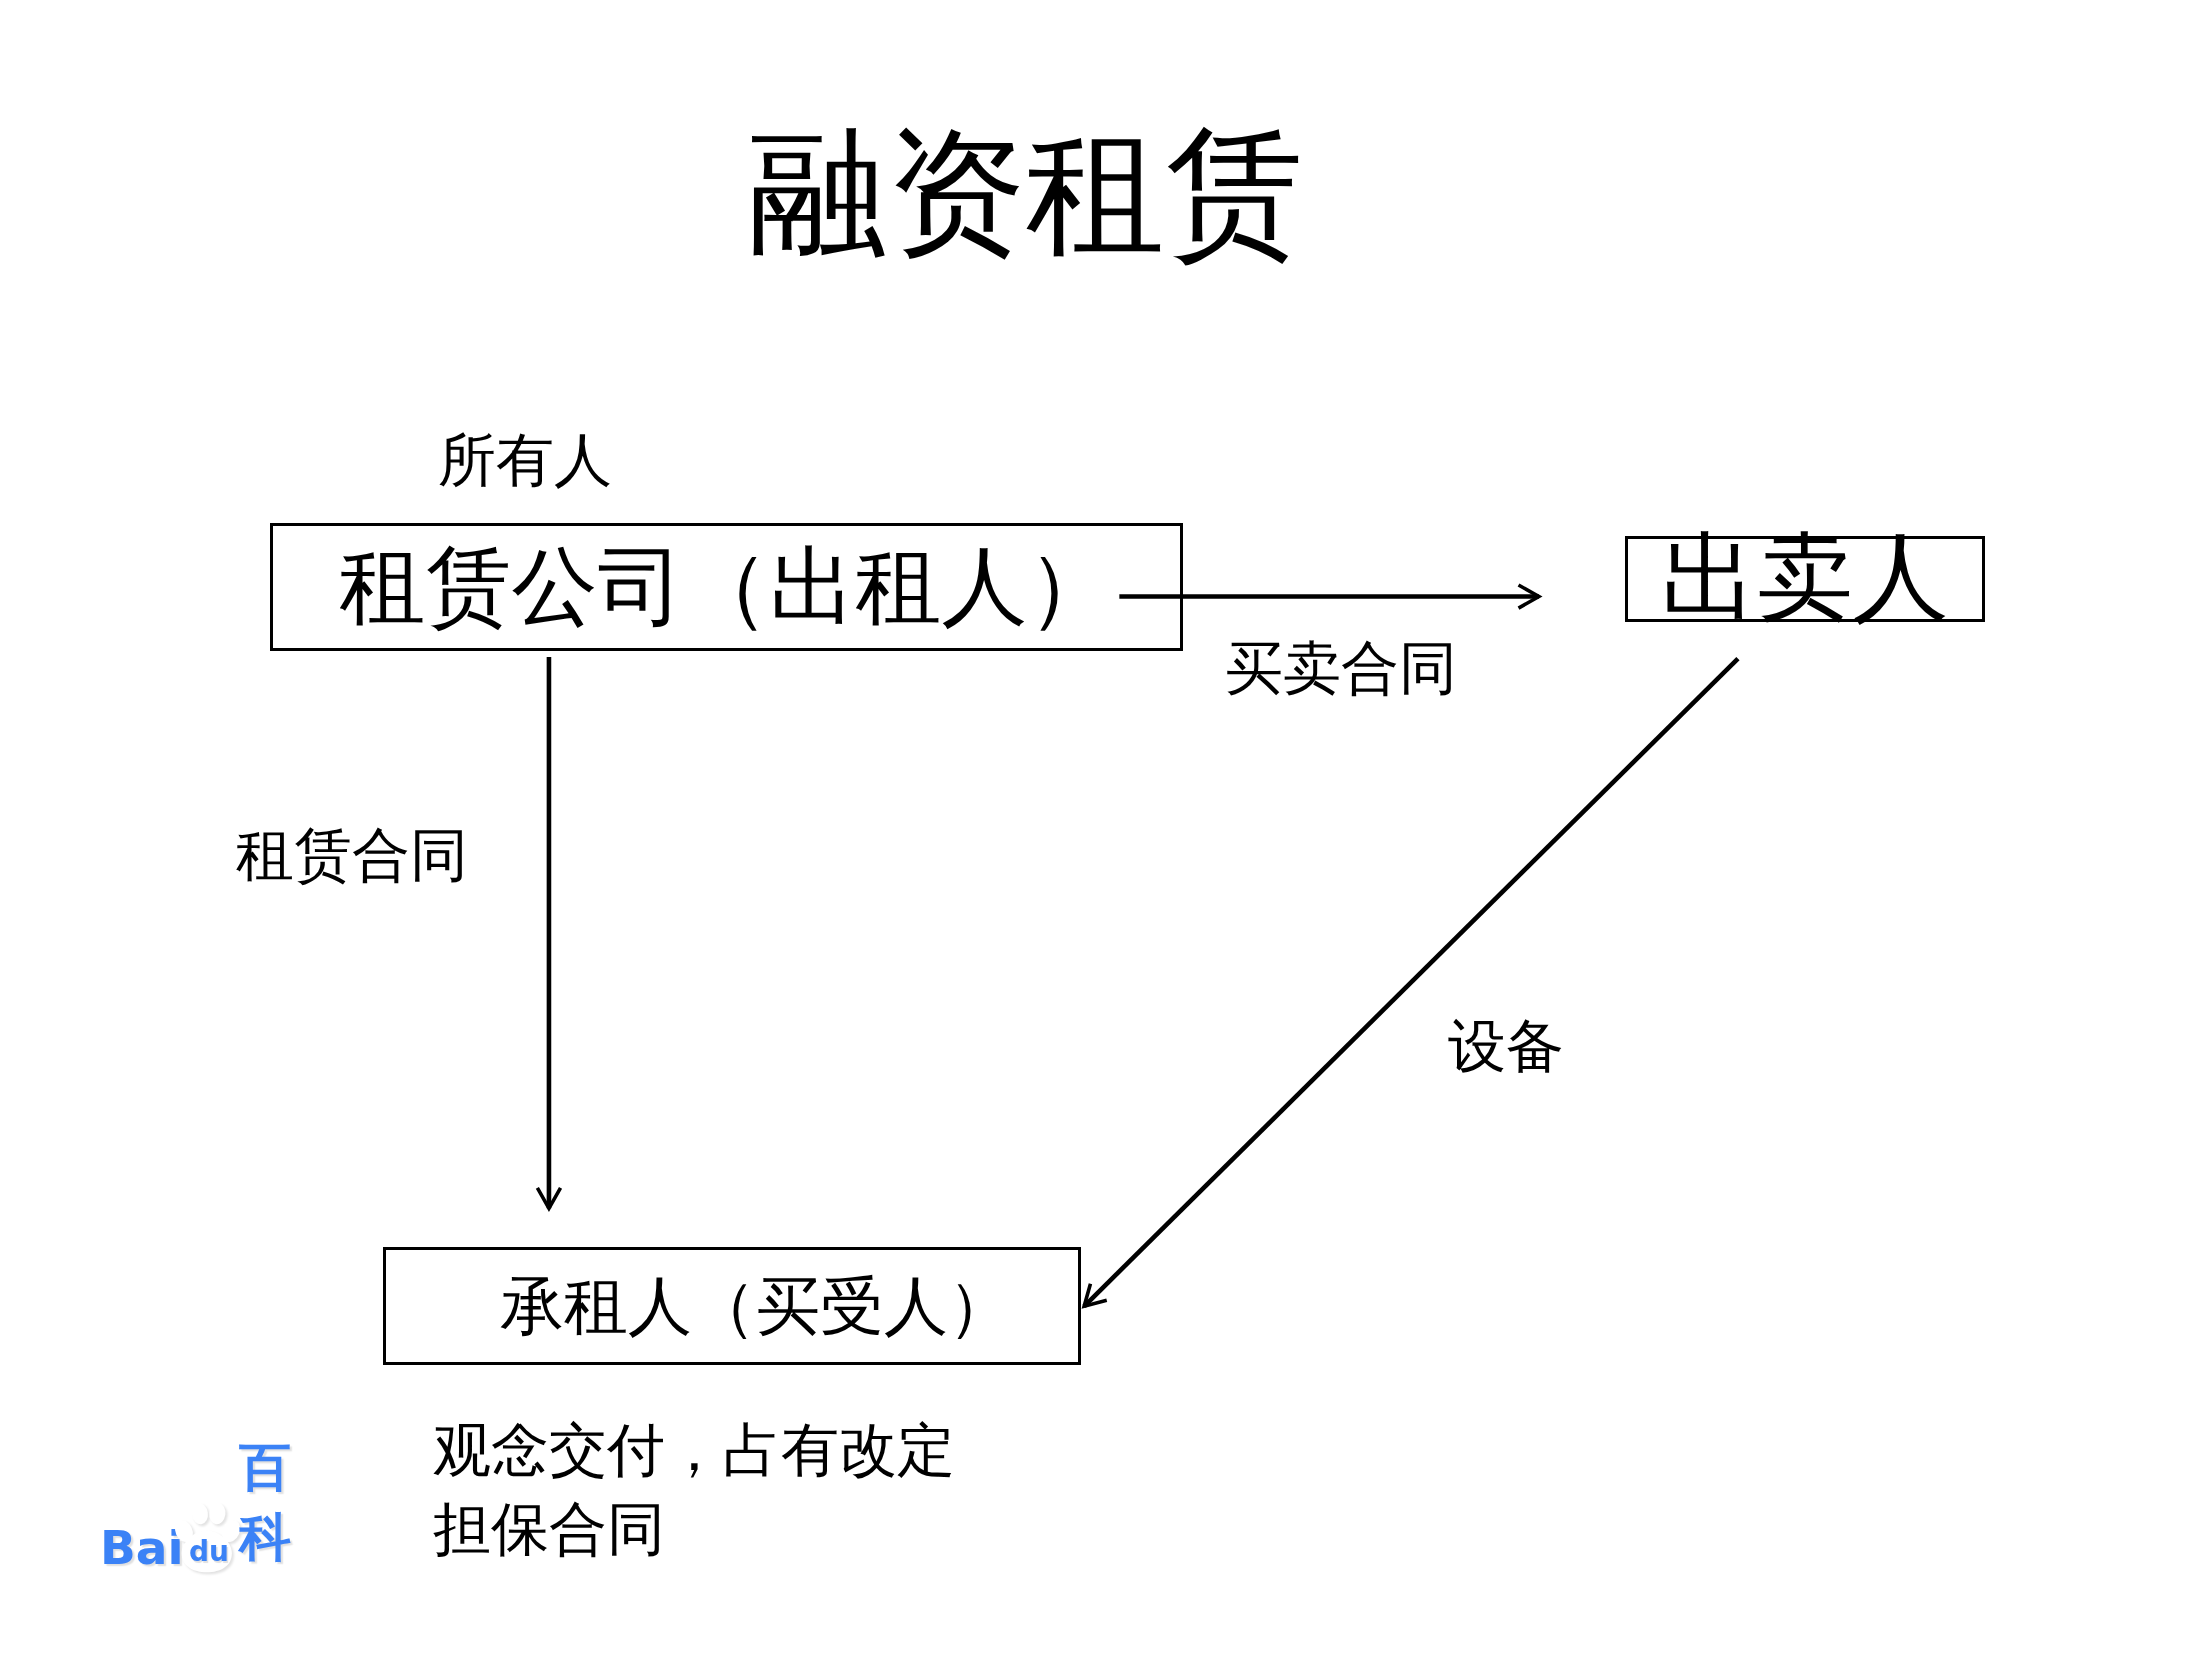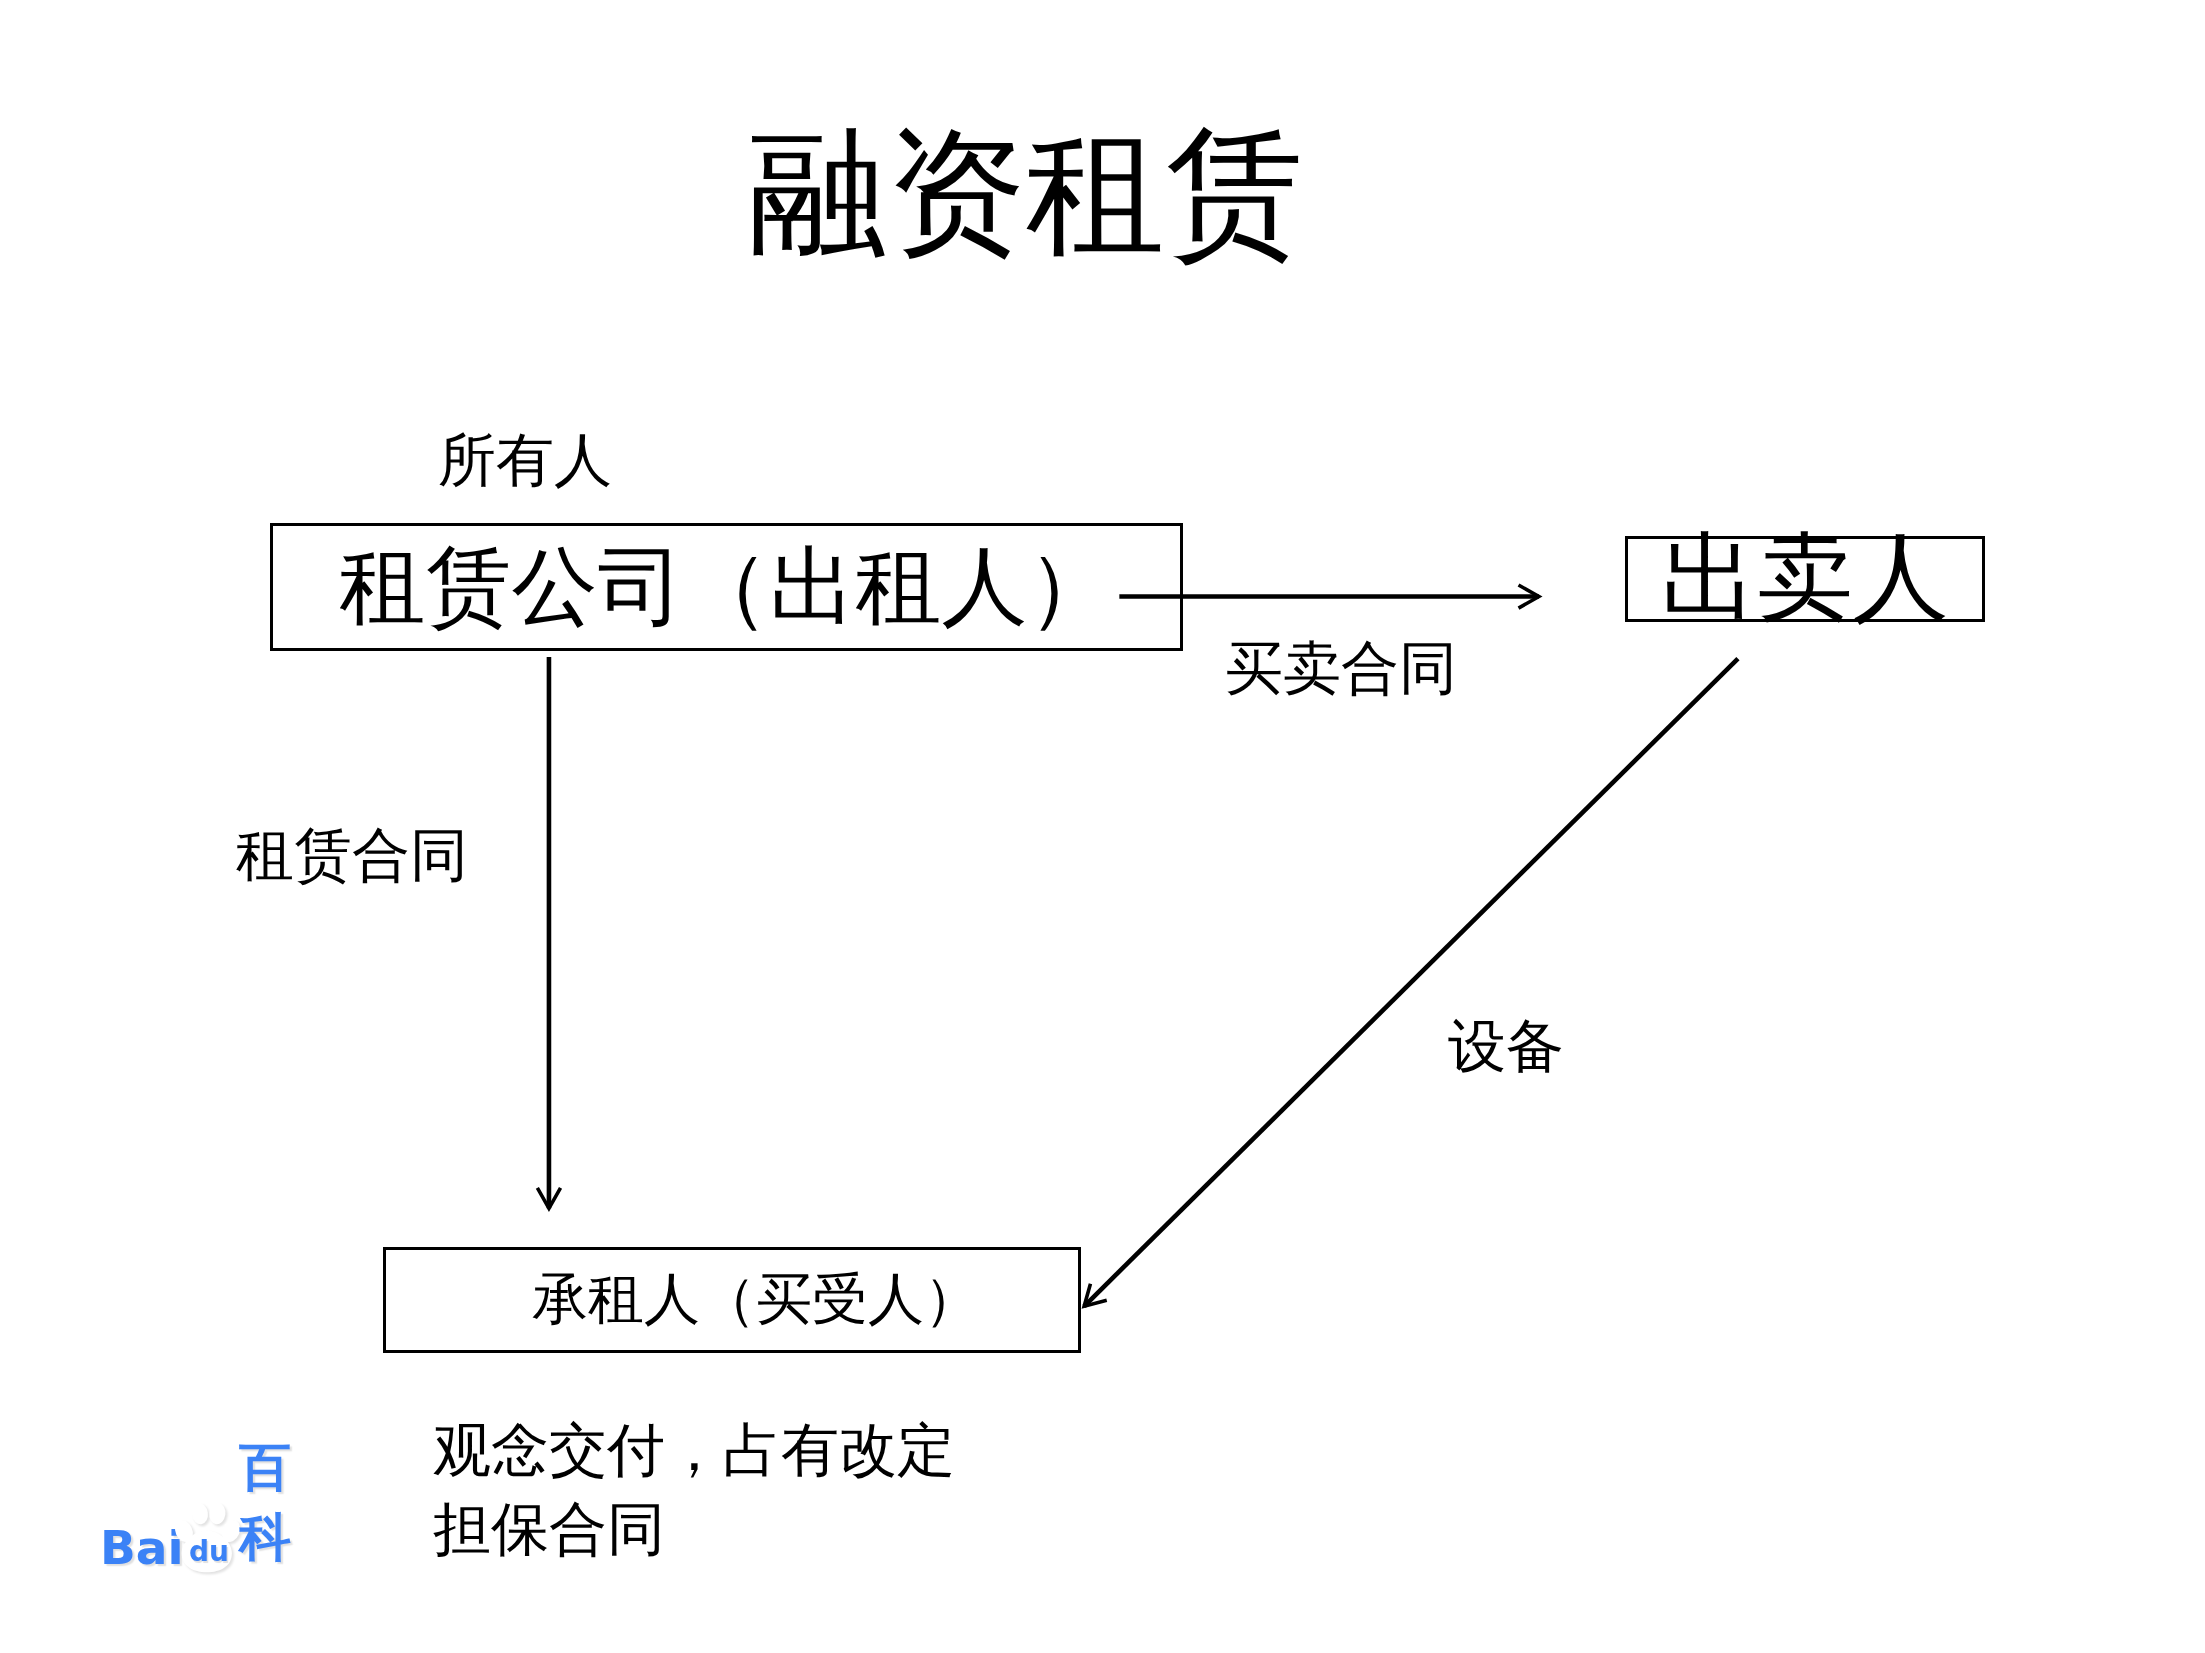--- a/index.html
+++ b/index.html
@@ -26,21 +26,21 @@
     box-sizing: border-box;
     border: 3.8px solid #000000;
     background: #ffffff;
     display: flex;
     align-items: center;
     justify-content: center;
     white-space: nowrap;
   }
   .box-lessor { left: 270px; top: 523px;  width: 913px; height: 128px; font-size: 86px; }
   .box-seller { left: 1577px; top: 536px; width: 360px;  height: 86px; font-size: 96px; margin-left: 48px; }
-  .box-lessee { left: 383px; top: 1247px; width: 698px;  height: 106px; font-size: 56px; padding-left: 48px; }
+  .box-lessee { left: 383px; top: 1247px; width: 698px;  height: 118px; font-size: 64px; padding-left: 48px; }
   .edge-label, .free-label {
     font-size: 58px;
     line-height: 1.2;
     white-space: nowrap;
   }
   .lbl-owner        { left: 438px;  top: 426px;  }
   .lbl-sale         { left: 1225px; top: 634px;  }
   .lbl-lease        { left: 236px;  top: 821px; }
   .lbl-equipment    { left: 1436px; top: 1012px; margin-left: 12px; }
   .lbl-note1        { left: 433px;  top: 1420px; font-family: Liberation Mono, monospace; }

